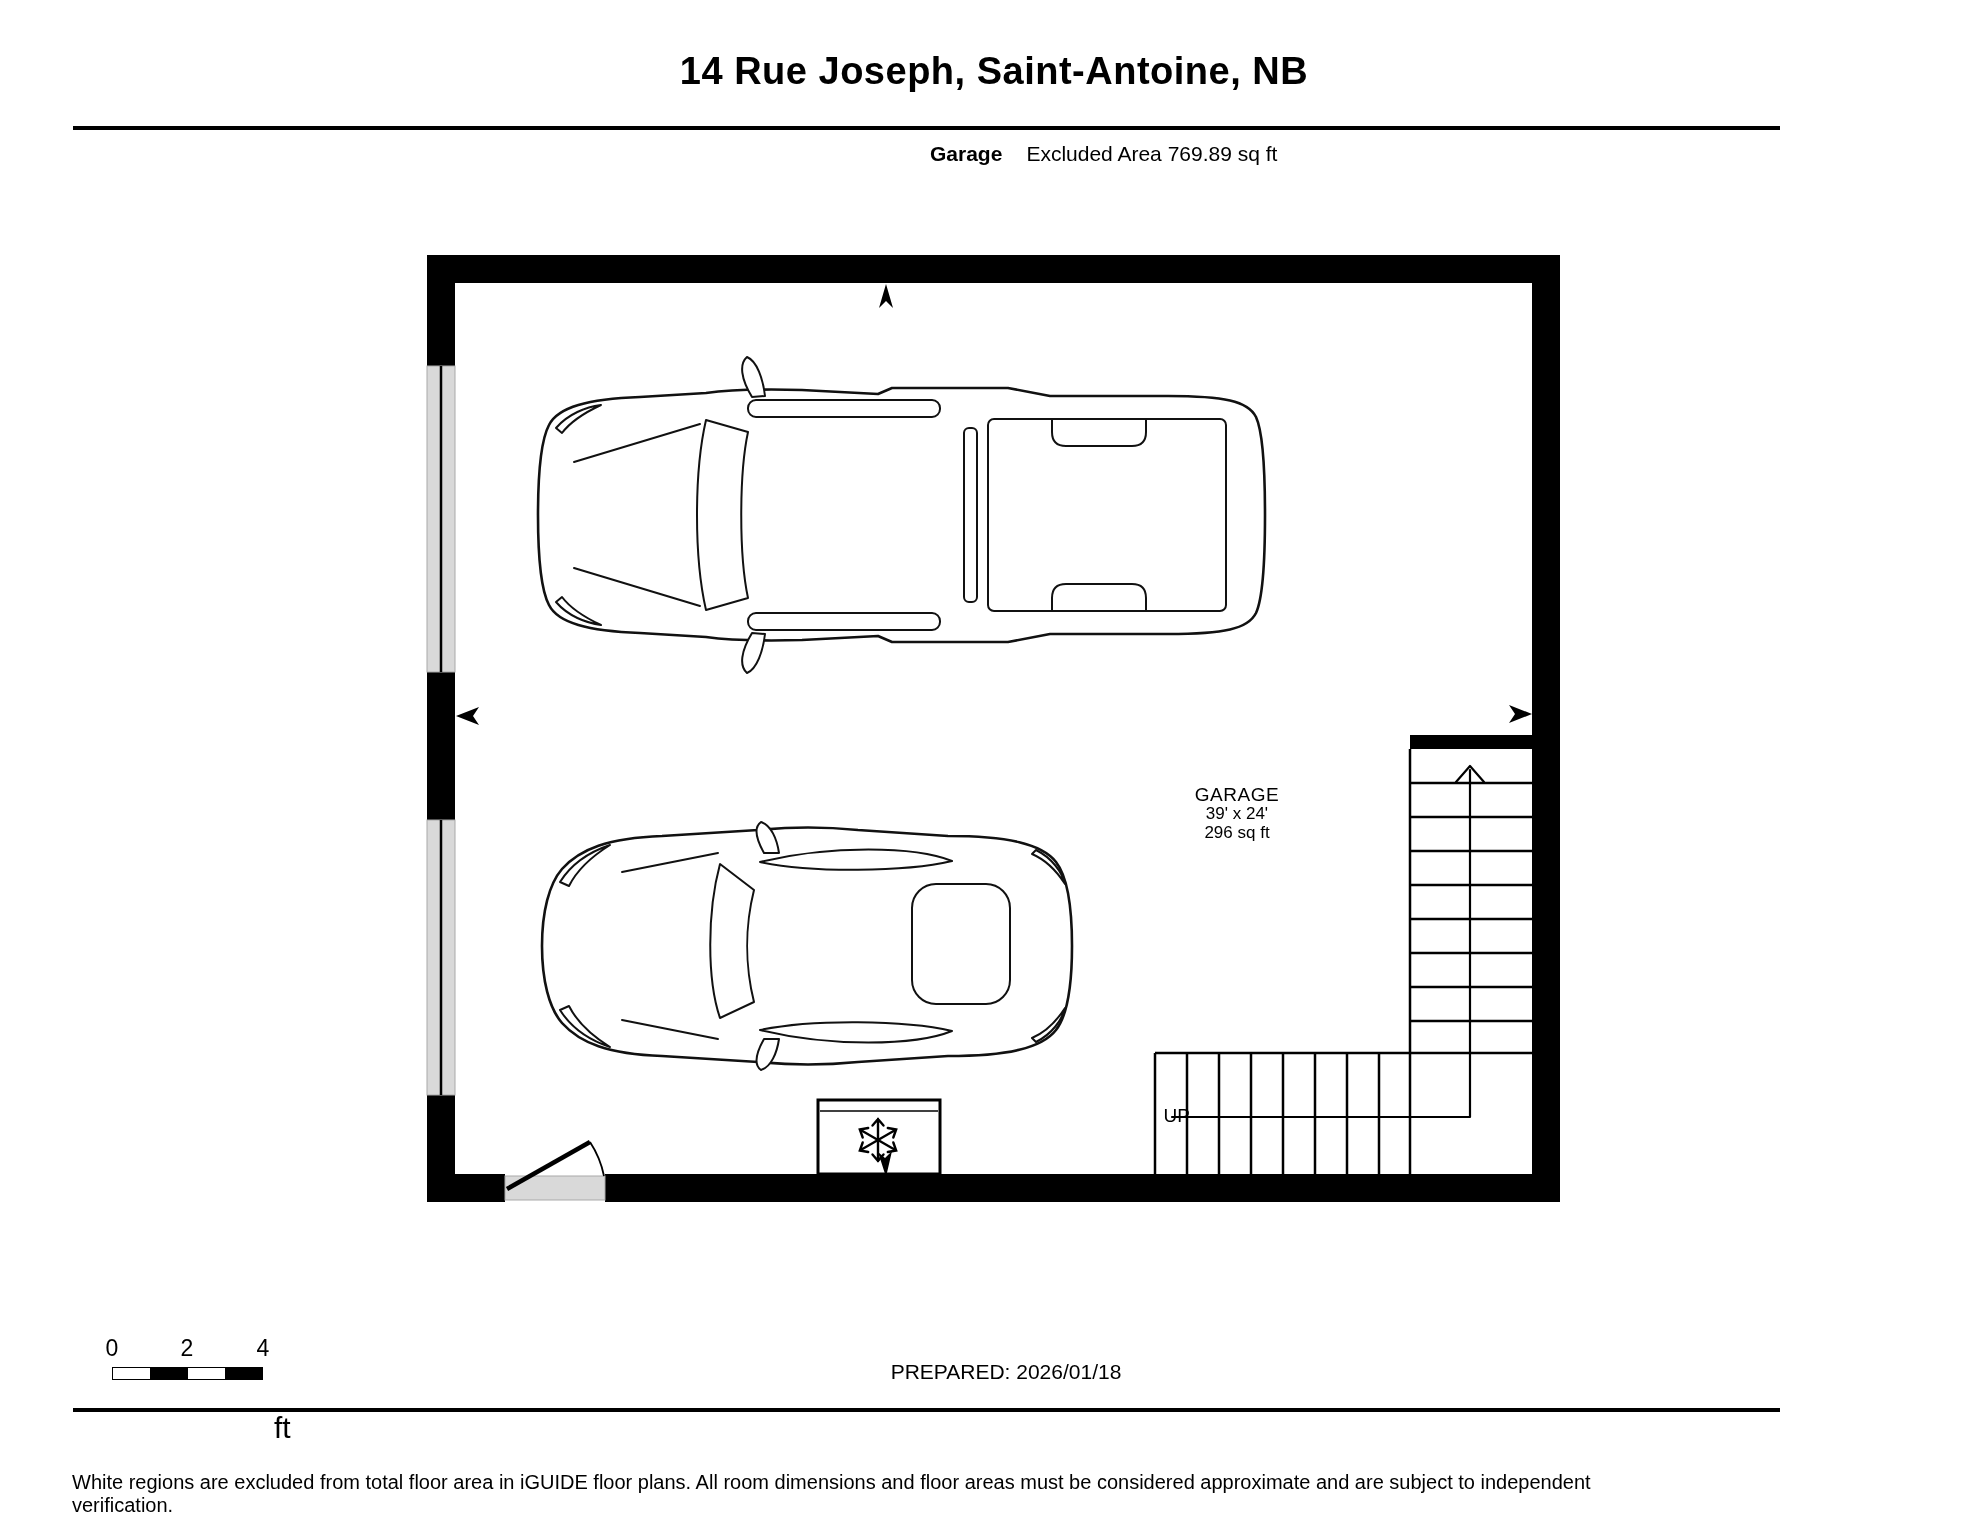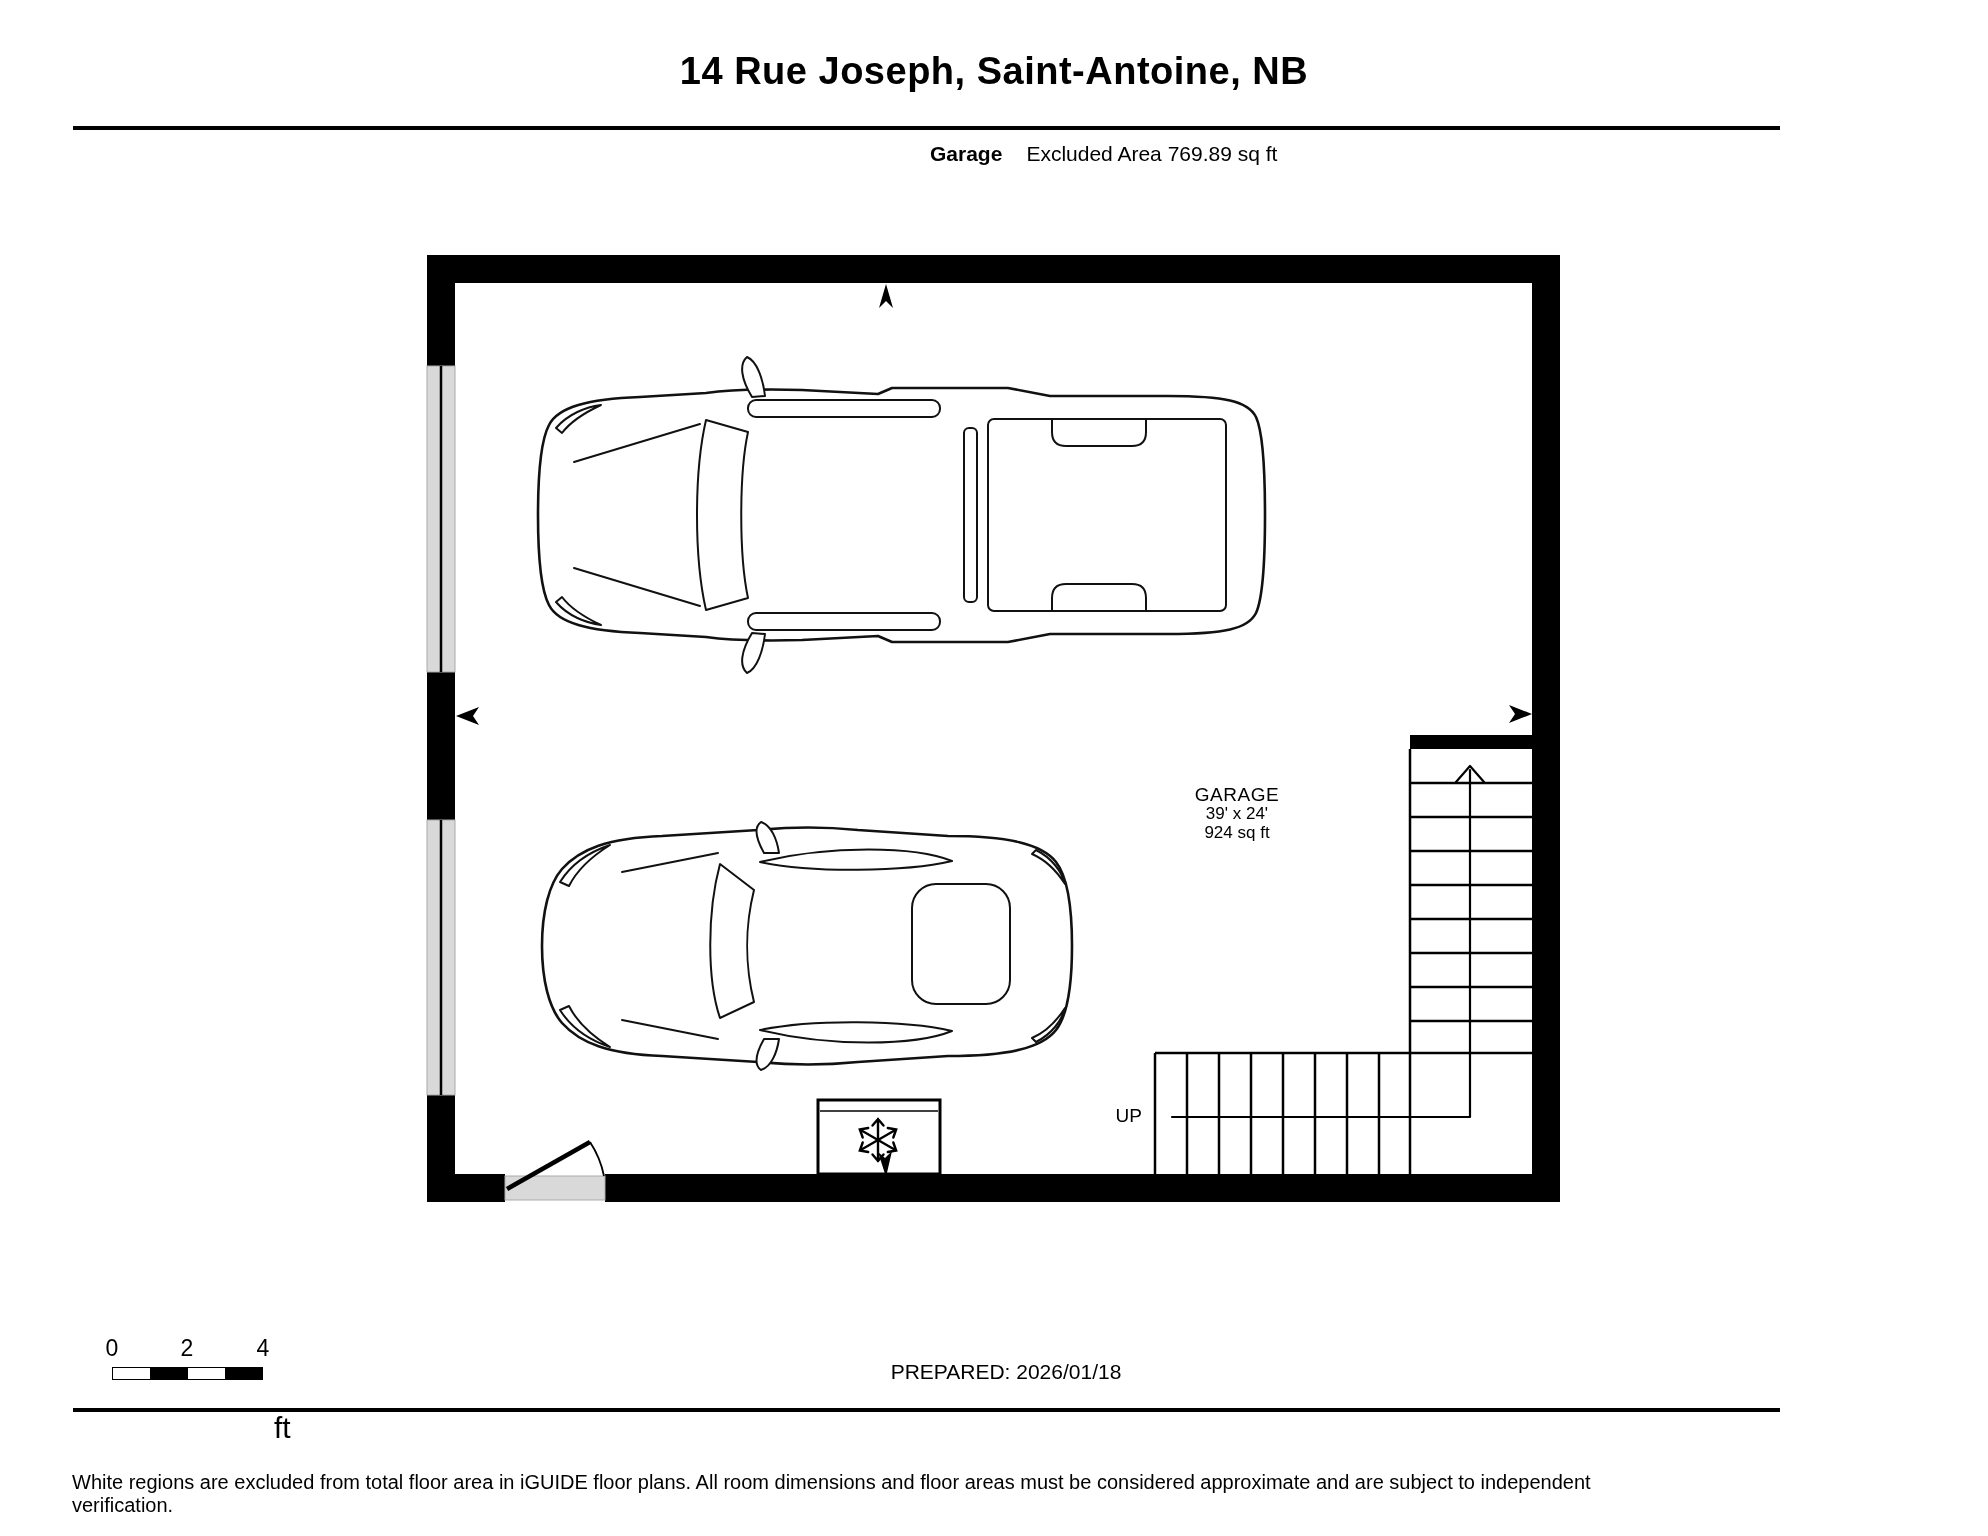--- a/index.html
+++ b/index.html
@@ -14,21 +14,21 @@
     font-size:38px;font-weight:bold;letter-spacing:0.5px;
   }
   .rule{background:#000;height:4px;left:73px;width:1845px;}
   .subtitle{left:930px;top:142px;font-size:21px;white-space:nowrap;display:flex;gap:24px;}
   .subtitle .bold{font-weight:bold;}
   .room-label{
     left:1137px;top:785px;width:200px;text-align:center;
     font-size:17px;line-height:19px;
   }
   .room-label .room-name{font-size:19px;letter-spacing:0.5px;}
-  .up-label{left:1080px;top:1105px;width:62px;text-align:right;font-size:19px;}
+  .up-label{left:1128px;top:1105px;width:62px;text-align:right;font-size:19px;}
   .scale-tick{top:1335px;width:30px;text-align:center;font-size:23px;}
   .scale-bar{
     left:112px;top:1367px;width:151px;height:13px;
     border:1.5px solid #000;display:flex;box-sizing:border-box;
   }
   .scale-bar .seg{flex:1;}
   .seg.b{background:#000;} .seg.w{background:#fff;}
   .ft-label{left:274px;top:1411px;font-size:30px;}
   .prepared{left:0;top:1360px;width:1988px;text-align:center;font-size:21px;margin-left:12px;}
   .disclaimer{left:72px;top:1427px;width:1600px;font-size:20px;margin-top:44px;}
@@ -164,21 +164,21 @@
   <div class="abs rule" style="top:126px;"></div>
 
   <div class="abs subtitle">
     <span class="bold">Garage</span>
     <span>Excluded Area 769.89 sq ft</span>
   </div>
 
   <div class="abs room-label">
     <div class="room-name">GARAGE</div>
     <div>39' x 24'</div>
-    <div>924 sq ft</div>
+    <div>296 sq ft</div>
   </div>
 
   <div class="abs up-label">UP</div>
 
   <div class="abs scale-tick" style="left:97px;">0</div>
   <div class="abs scale-tick" style="left:172px;">2</div>
   <div class="abs scale-tick" style="left:248px;">4</div>
   <div class="abs scale-bar">
     <div class="seg w"></div>
     <div class="seg b"></div>

